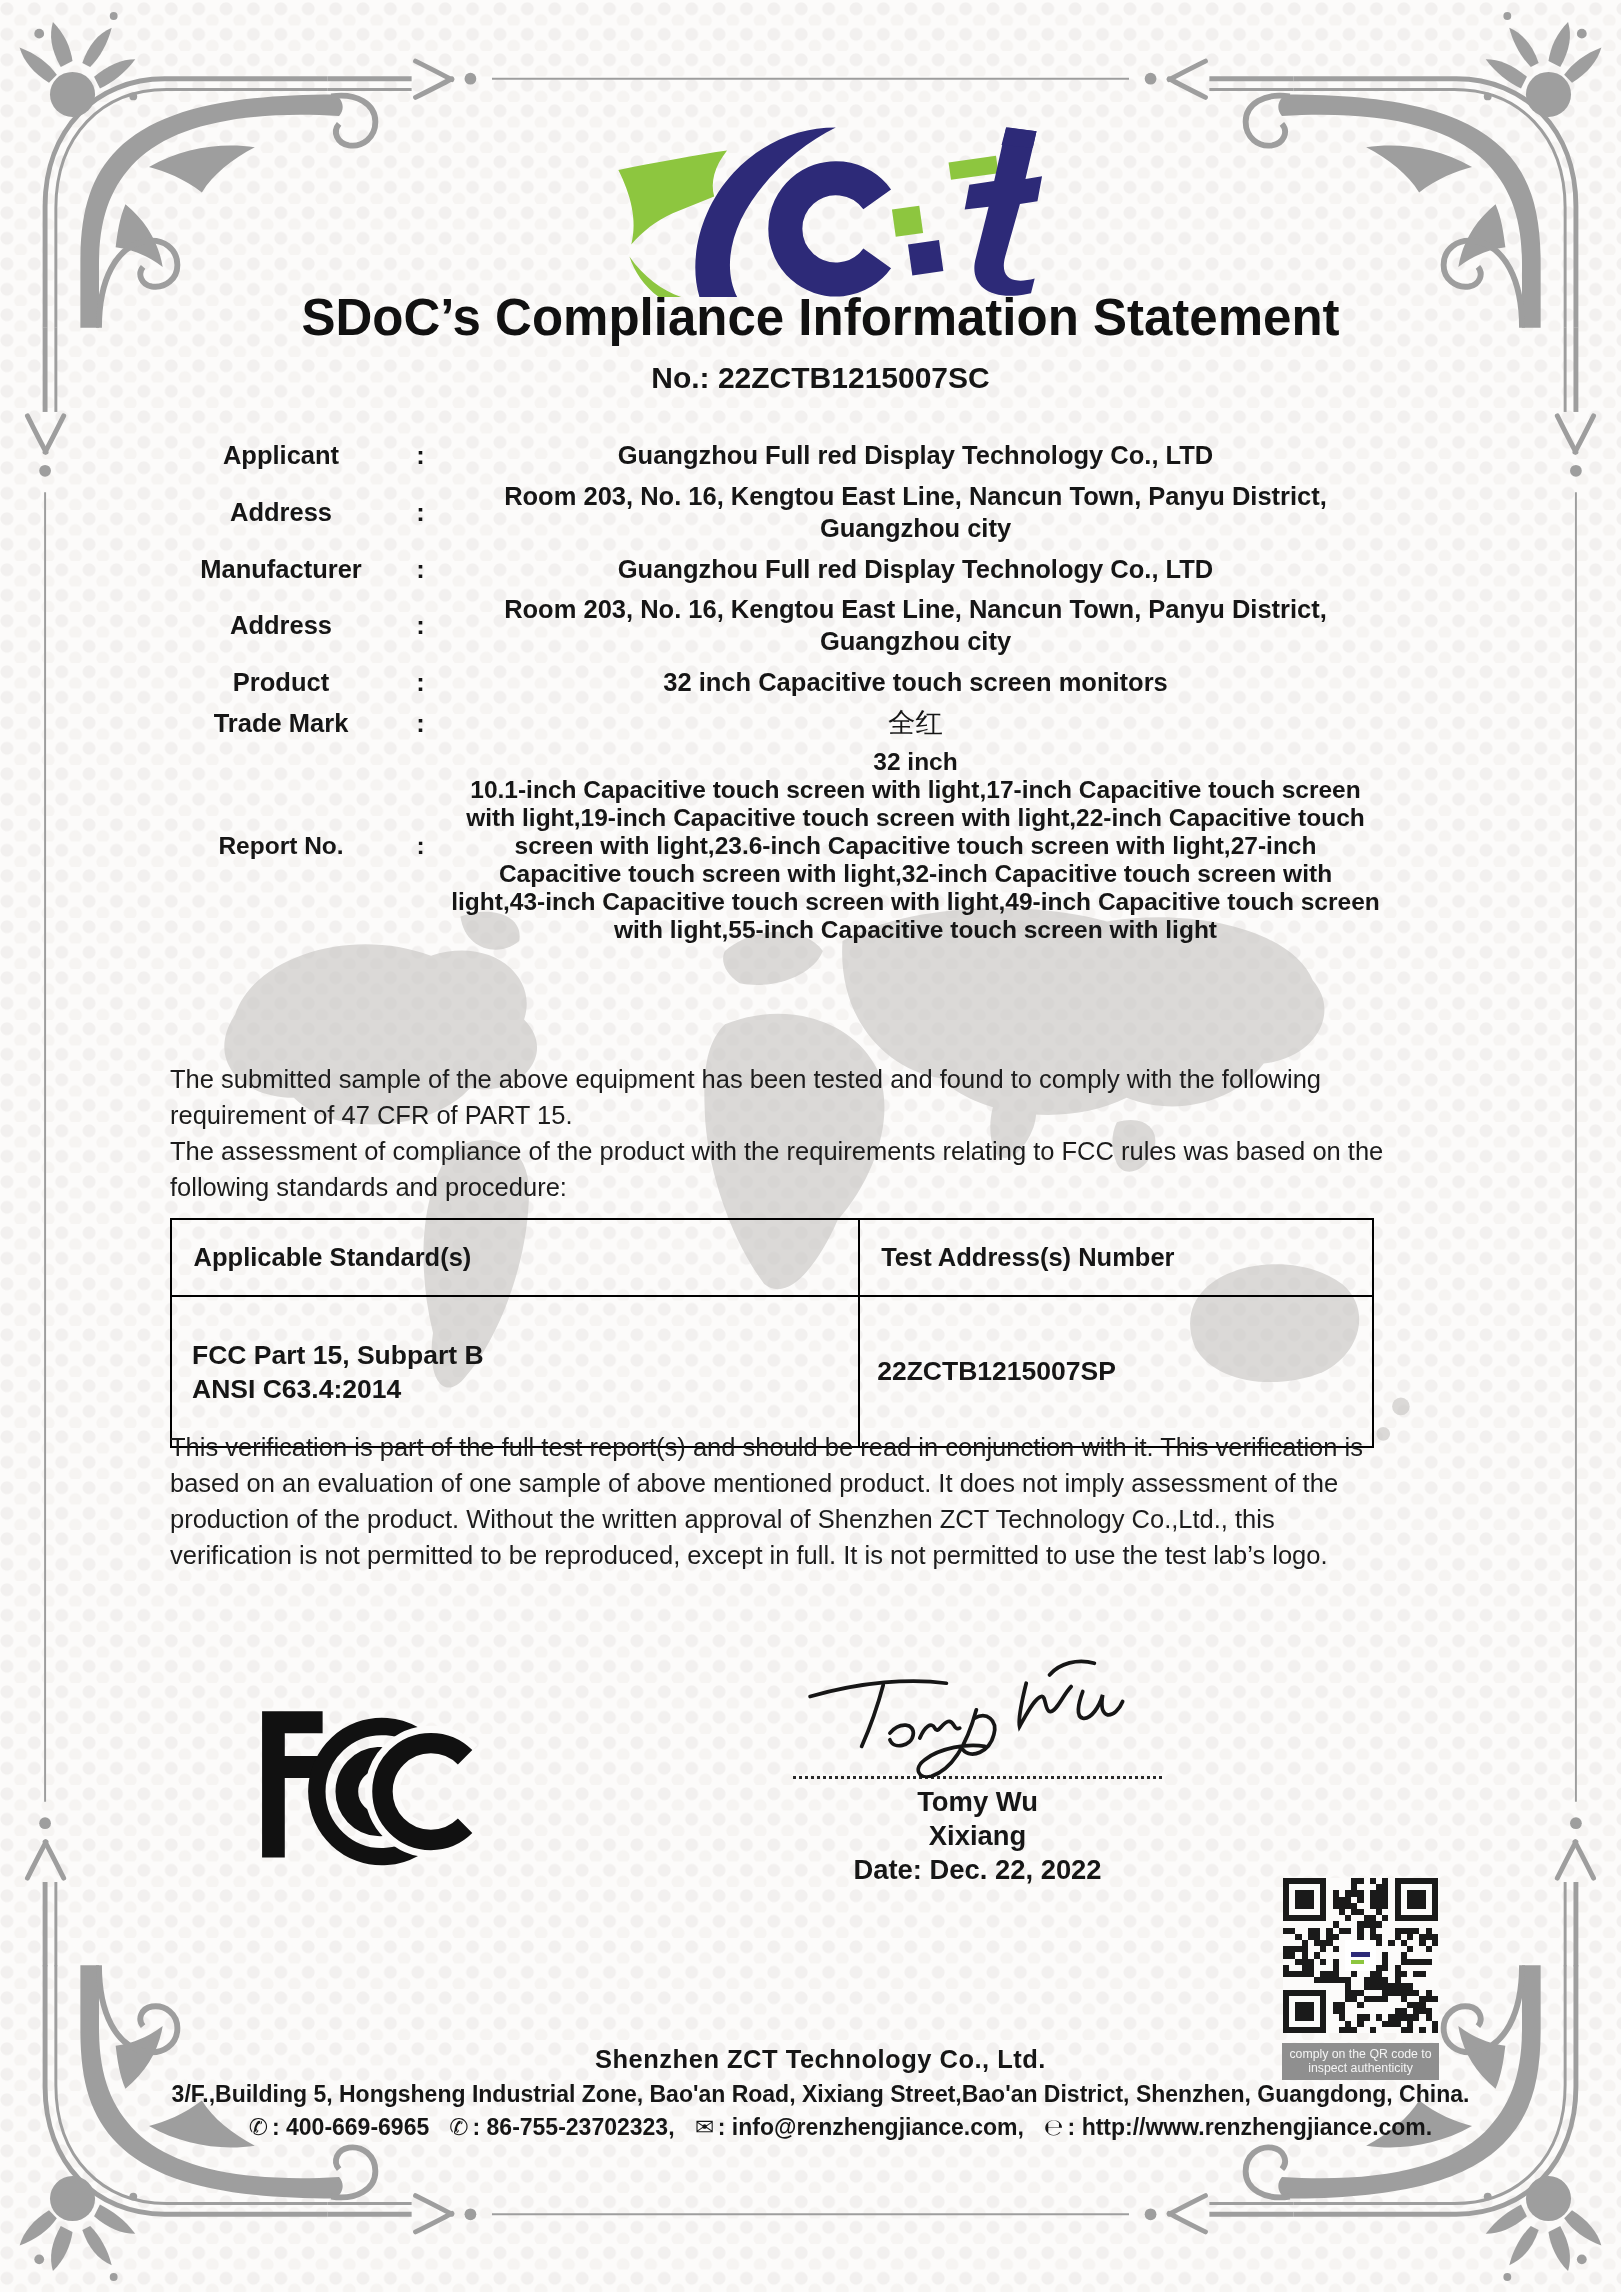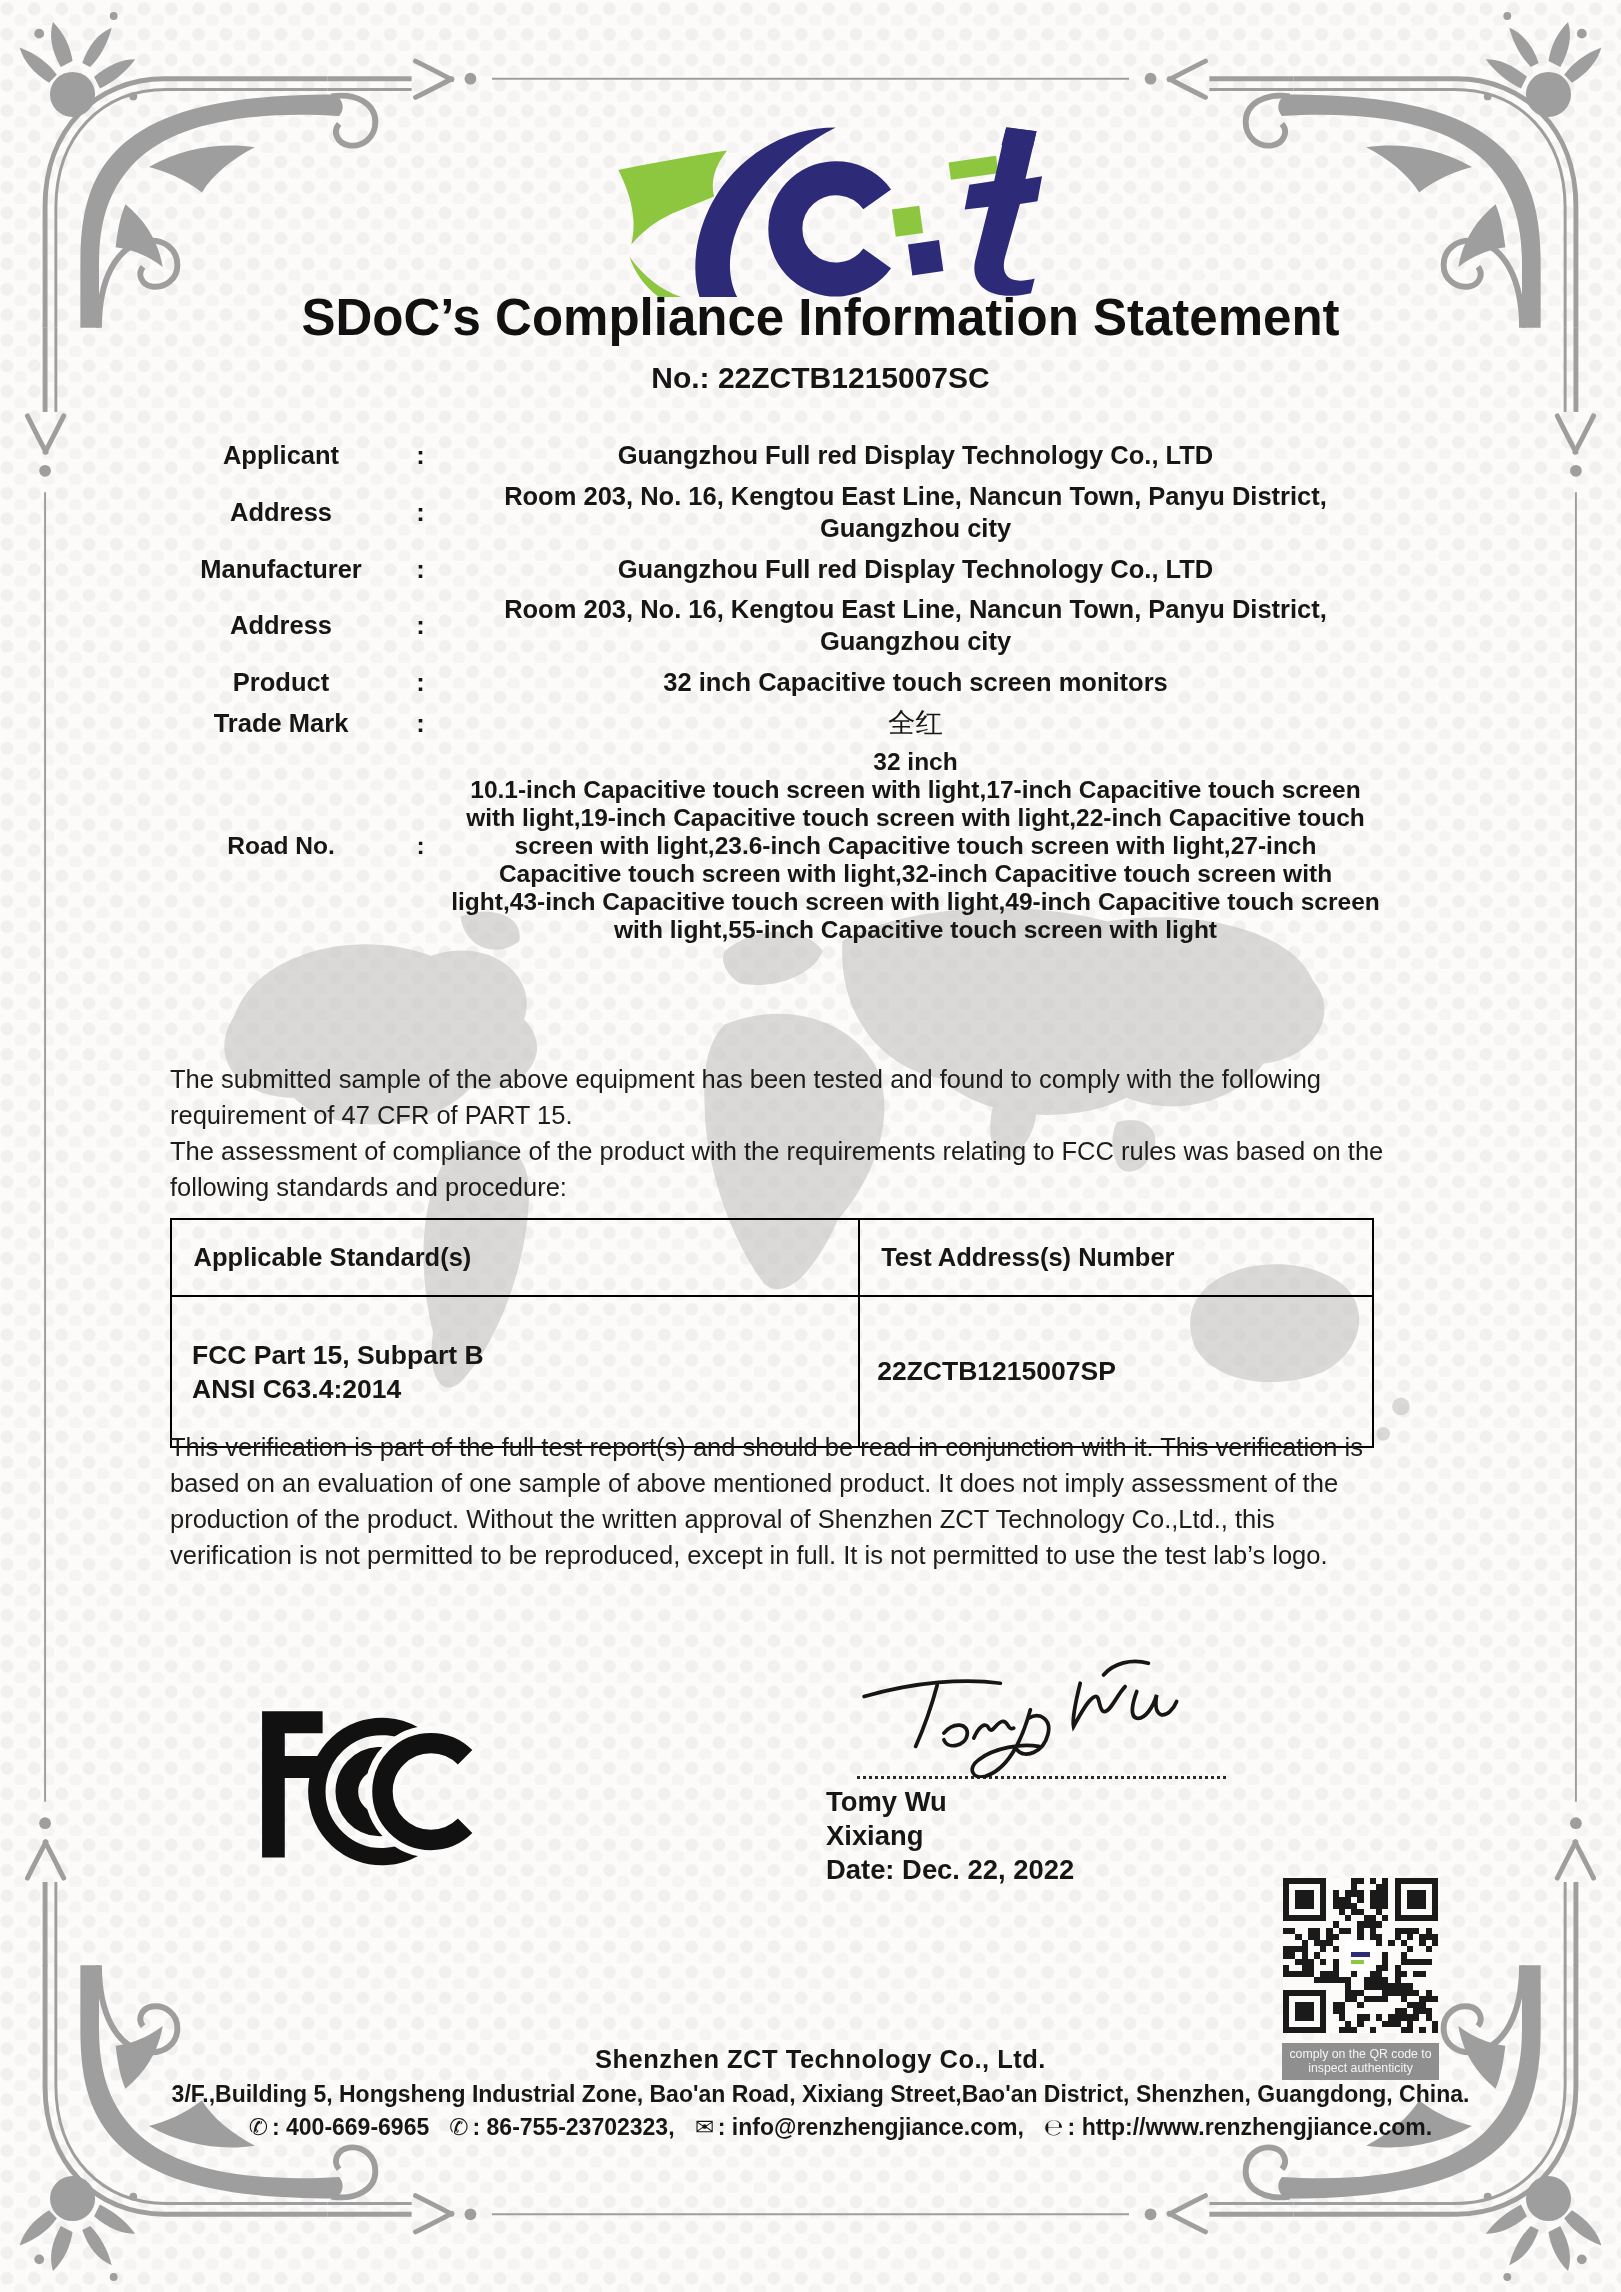--- a/index.html
+++ b/index.html
@@ -29,21 +29,21 @@
   .paras p{margin:0;}
   .ctable{top:1218px;left:160px;width:1204px;border:2px solid #000;border-collapse:collapse;background:transparent;}
   .ctable td{border:2px solid #000;vertical-align:middle;}
   .ctable .hrow td{height:73px;font-size:25.5px;font-weight:700;padding-left:21.6px;}
   .ctable .brow td{height:147px;font-size:26.5px;font-weight:700;}
   .ctable .c1{width:663px;}
   .ctable .brow .c1{padding-left:20px;line-height:34px;border-radius:18px;}
   .ctable .brow .c2{padding-left:17.6px;}
   .verify{top:1429px;left:160px;width:1233px;font-size:25.5px;font-weight:400;line-height:36px;color:#1c1c1c;}
   .fcc-wrap{top:1702px;left:243px;}
-  .sig-block{top:1645px;left:816px;width:431px;}
+  .sig-block{top:1645px;left:752px;width:431px;text-align:center;}
   .sig-line{width:369px;margin:-5.9px auto 5.9px auto;border-bottom:3.9px dotted #2a2a2a;}
   .sig-text{font-size:27.4px;font-weight:700;line-height:34px;}
   .qr-block{top:1878px;left:1272px;width:157px;text-align:center;}
   .qr-caption{margin-top:5.9px;background:#8f8f8f;color:#f5f5f5;font-size:12.3px;line-height:14.7px;padding:3.9px 2px;font-weight:400;}
   .footer{top:2045px;left:0;width:100%;text-align:center;z-index:3;}
   .footer .company{font-size:25.5px;font-weight:700;letter-spacing:0.5px;}
   .footer .address{font-size:23px;font-weight:700;margin-top:6.9px;}
   .footer .contact{font-size:23px;font-weight:700;margin-top:5.9px;padding-left:40px;}
   .footer .icon{display:inline-block;margin:0 3.9px 0 13.7px;font-family:"DejaVu Sans",sans-serif;font-weight:400;}
   .footer .icon.first{margin-left:0;}
@@ -172,21 +172,21 @@
       <div class="flabel">Product</div>
       <div class="fcolon">:</div>
       <div class="fvalue">32 inch Capacitive touch screen monitors</div>
     </div>
     <div class="frow">
       <div class="flabel">Trade Mark</div>
       <div class="fcolon">:</div>
       <div class="fvalue trademark-value">全红</div>
     </div>
     <div class="frow model">
-      <div class="flabel">Road No.</div>
+      <div class="flabel">Report No.</div>
       <div class="fcolon">:</div>
       <div class="fvalue">
         <div>32 inch</div>
         <div>10.1-inch Capacitive touch screen with light,17-inch Capacitive touch screen with light,19-inch Capacitive touch screen with light,22-inch Capacitive touch screen with light,23.6-inch Capacitive touch screen with light,27-inch Capacitive touch screen with light,32-inch Capacitive touch screen with light,43-inch Capacitive touch screen with light,49-inch Capacitive touch screen with light,55-inch Capacitive touch screen with light</div>
       </div>
     </div>
   </div>
 
   <div class="abs paras">
     <p>The submitted sample of the above equipment has been tested and found to comply with the following requirement of 47 CFR of PART 15.</p>

